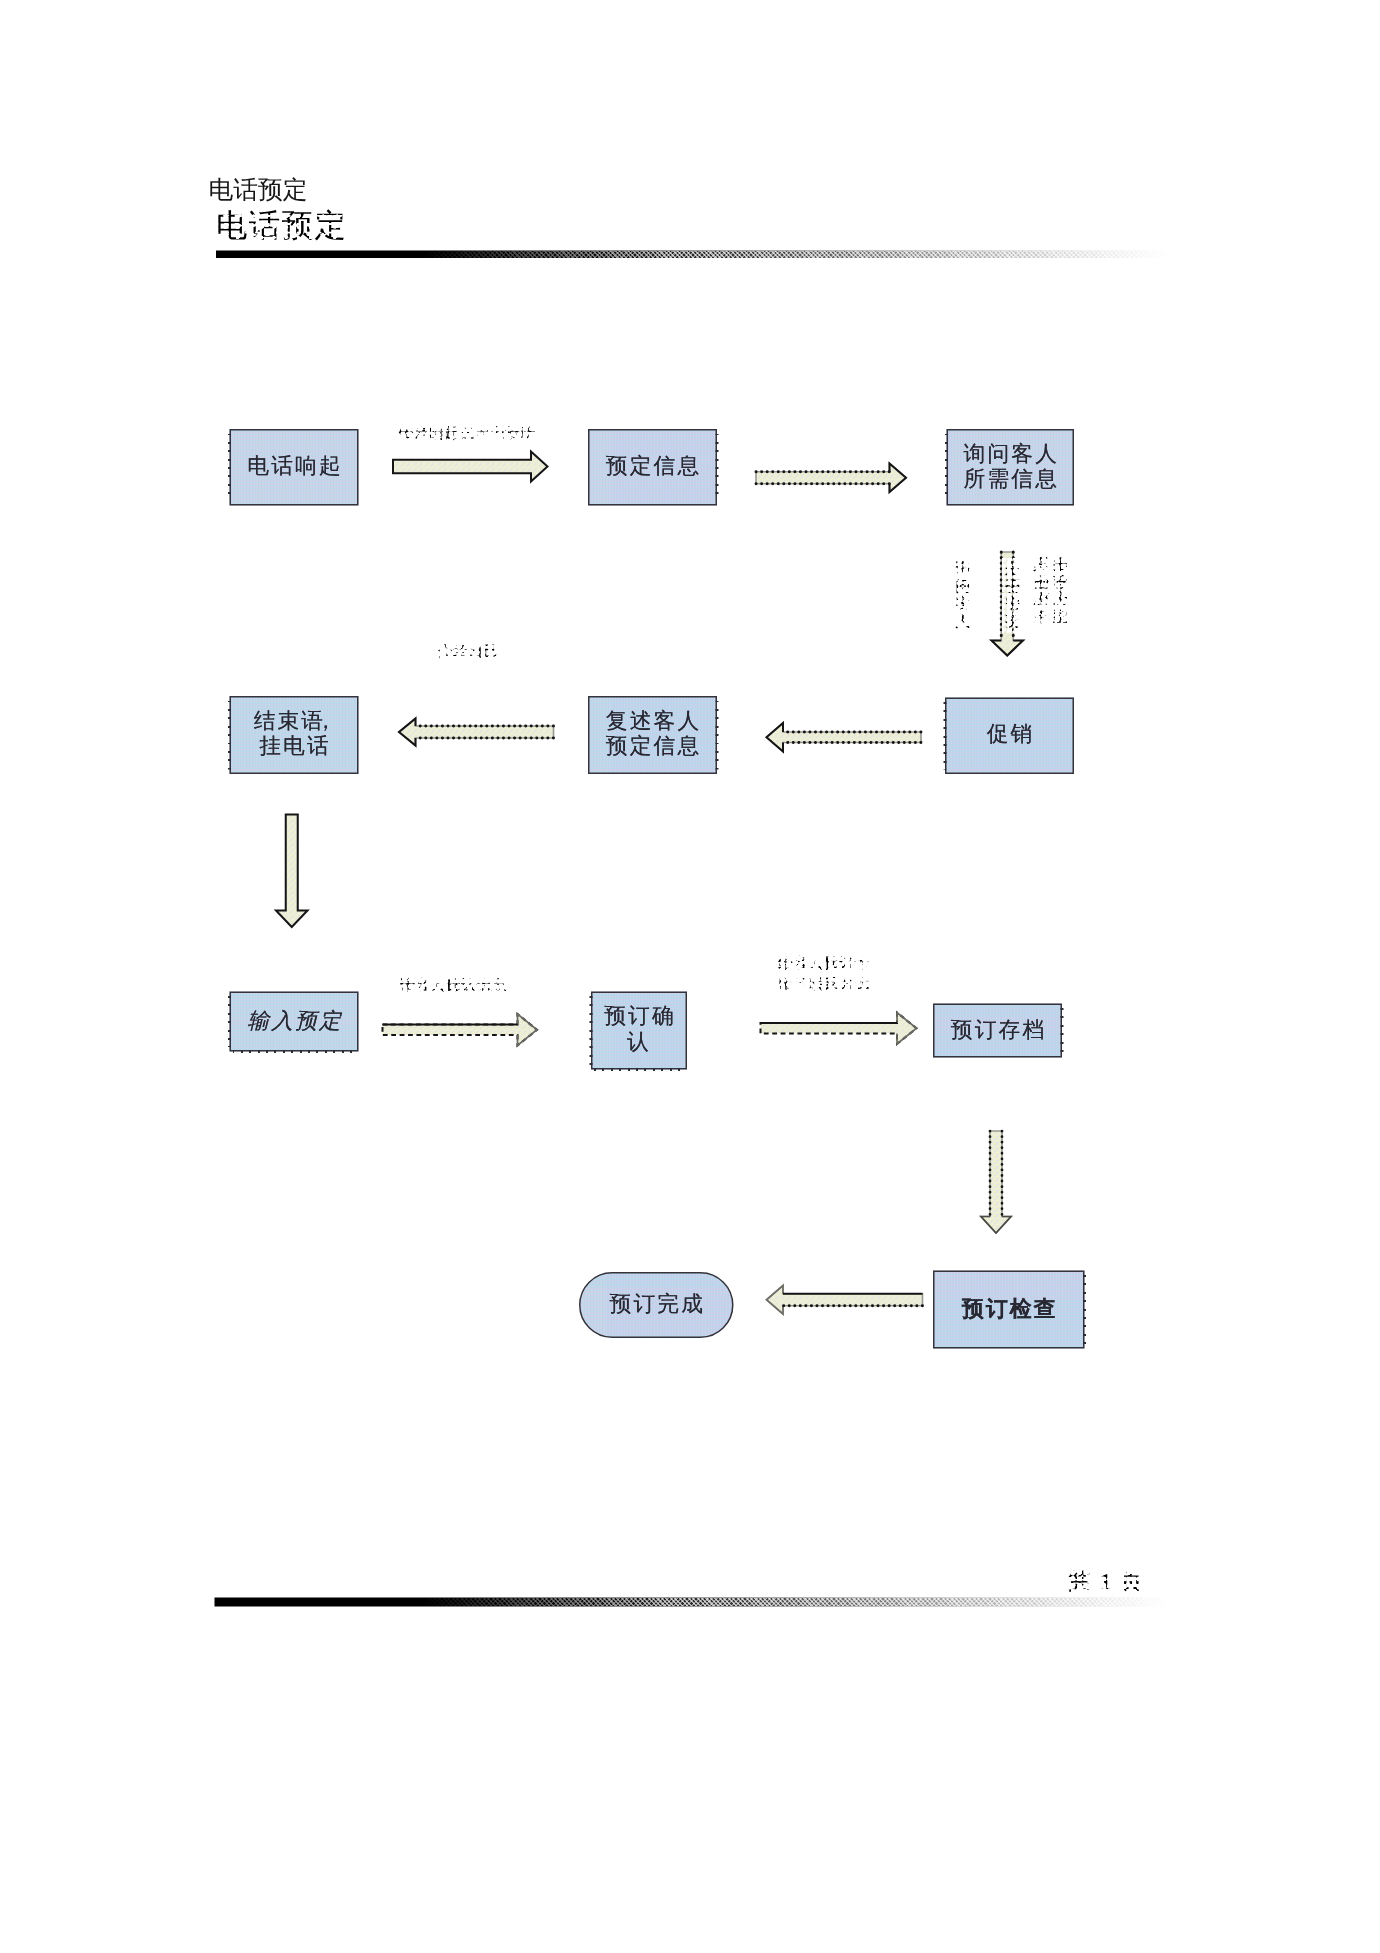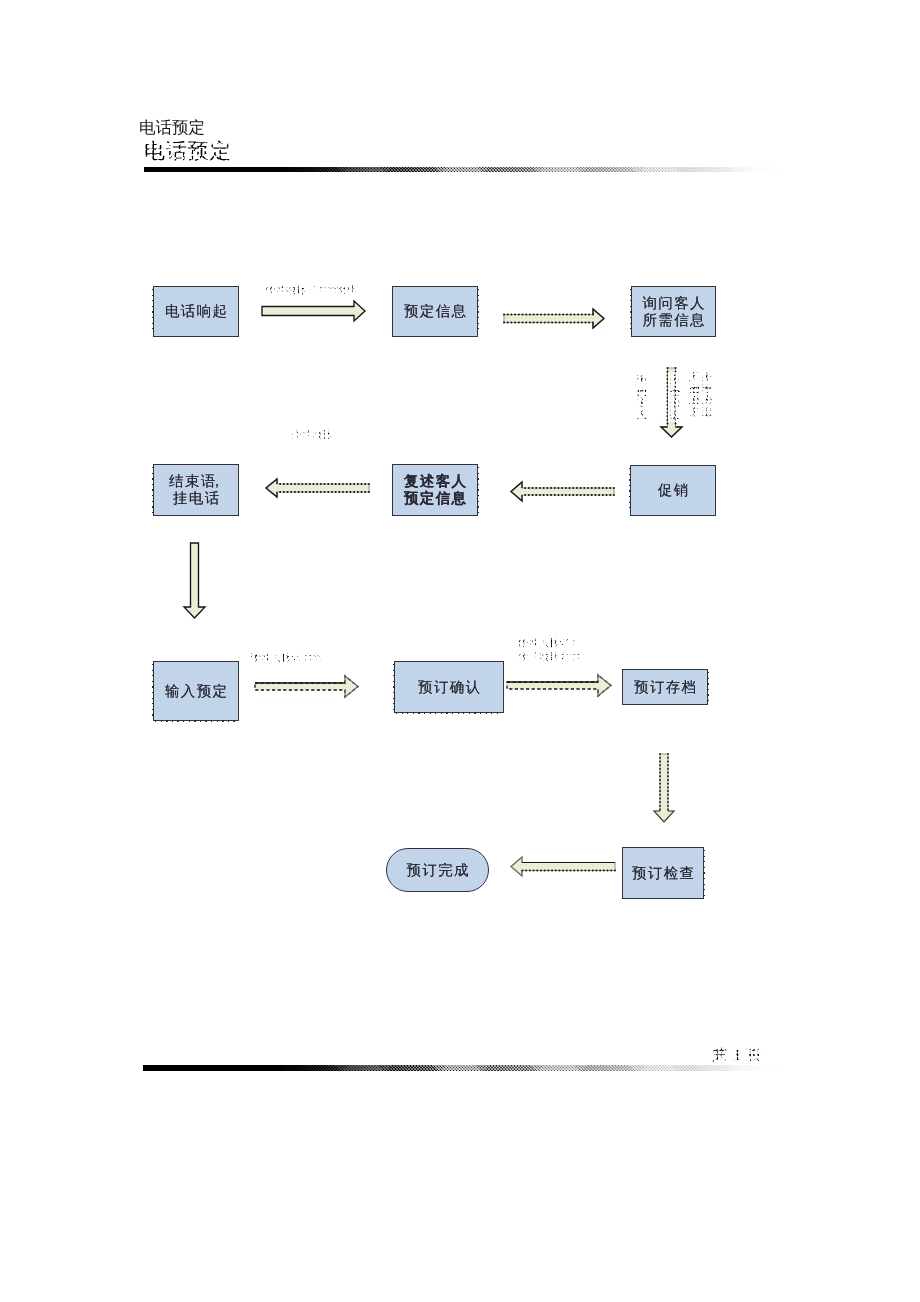--- a/index.html
+++ b/index.html
@@ -184,65 +184,65 @@
           <div>询问客人</div>
           <div>所需信息</div>
         </span>
       </div>
       <div class="node serrate-l" style="left: 153px; top: 464px; width: 86px; height: 52px; text-align: center;">
         <span>
           <div>结束语<i class="pc">，</i></div>
           <div>挂电话</div>
         </span>
       </div>
-      <div class="node serrate-r" style="left: 392px; top: 464px; width: 86px; height: 52px; font-weight: bold;">
+      <div class="node serrate-r" style="left: 392px; top: 464px; width: 86px; height: 52px;">
         <span>
           <div>复述客人</div>
           <div>预定信息</div>
         </span>
       </div>
       <div class="node serrate-l" style="left: 630px; top: 465px; width: 86px; height: 51px;">
         <span>
           <div>促销</div>
         </span>
       </div>
-      <div class="node serrate-l serrate-b" style="left: 153px; top: 661px; width: 86px; height: 60px;">
+      <div class="node serrate-l serrate-b" style="left: 153px; top: 661px; width: 86px; height: 40px; font-style: italic;">
         <span>
           <div>输入预定</div>
         </span>
       </div>
-      <div class="node serrate-l serrate-b" style="left: 394px; top: 661px; width: 110px; height: 52px; font-family: Liberation Serif, serif;">
+      <div class="node serrate-l serrate-b" style="left: 394px; top: 661px; width: 64px; height: 52px; font-family: Liberation Serif, serif;">
         <span>
           <div>预订确认</div>
         </span>
       </div>
       <div class="node serrate-r" style="left: 622px; top: 669px; width: 86px; height: 36px;">
         <span>
           <div>预订存档</div>
         </span>
       </div>
       <div class="node oval" style="left: 386px; top: 848px; width: 103px; height: 44px;">
         <span>
           <div>预订完成</div>
         </span>
       </div>
-      <div class="node serrate-r" style="left: 622px; top: 847px; width: 82px; height: 52px;">
+      <div class="node serrate-r" style="left: 622px; top: 847px; width: 101px; height: 52px; font-weight: bold;">
         <span>
           <div>预订检查</div>
         </span>
       </div>
     </div>
   <div id="edge-labels">
       <div class="edge-label" style="left: 266px; top: 283px;">
         <div><span class="dg d1">铃声响起三声内接听</span></div>
       </div>
       <div class="edge-label" style="left: 292px; top: 428px;">
         <div><span class="dg d1">介绍自己</span></div>
       </div>
-      <div class="edge-label" style="left: 251px; top: 651px; text-decoration: underline;">
+      <div class="edge-label" style="left: 267px; top: 651px; text-decoration: underline;">
         <div><span class="dg d1">请客人确认信息</span></div>
       </div>
       <div class="edge-label" style="left: 519px; top: 636px;">
         <div><span class="dg d1">给客人预订号</span></div>
         <div><span class="dg d1">留下联系方式</span></div>
       </div>
       <div class="edge-label vert" style="left: 637px; top: 374px;">
         <div><span class="dg d1">询问客人</span></div>
       </div>
       <div class="edge-label vert" style="left: 650px; top: 374px; margin-left: 20px;">

